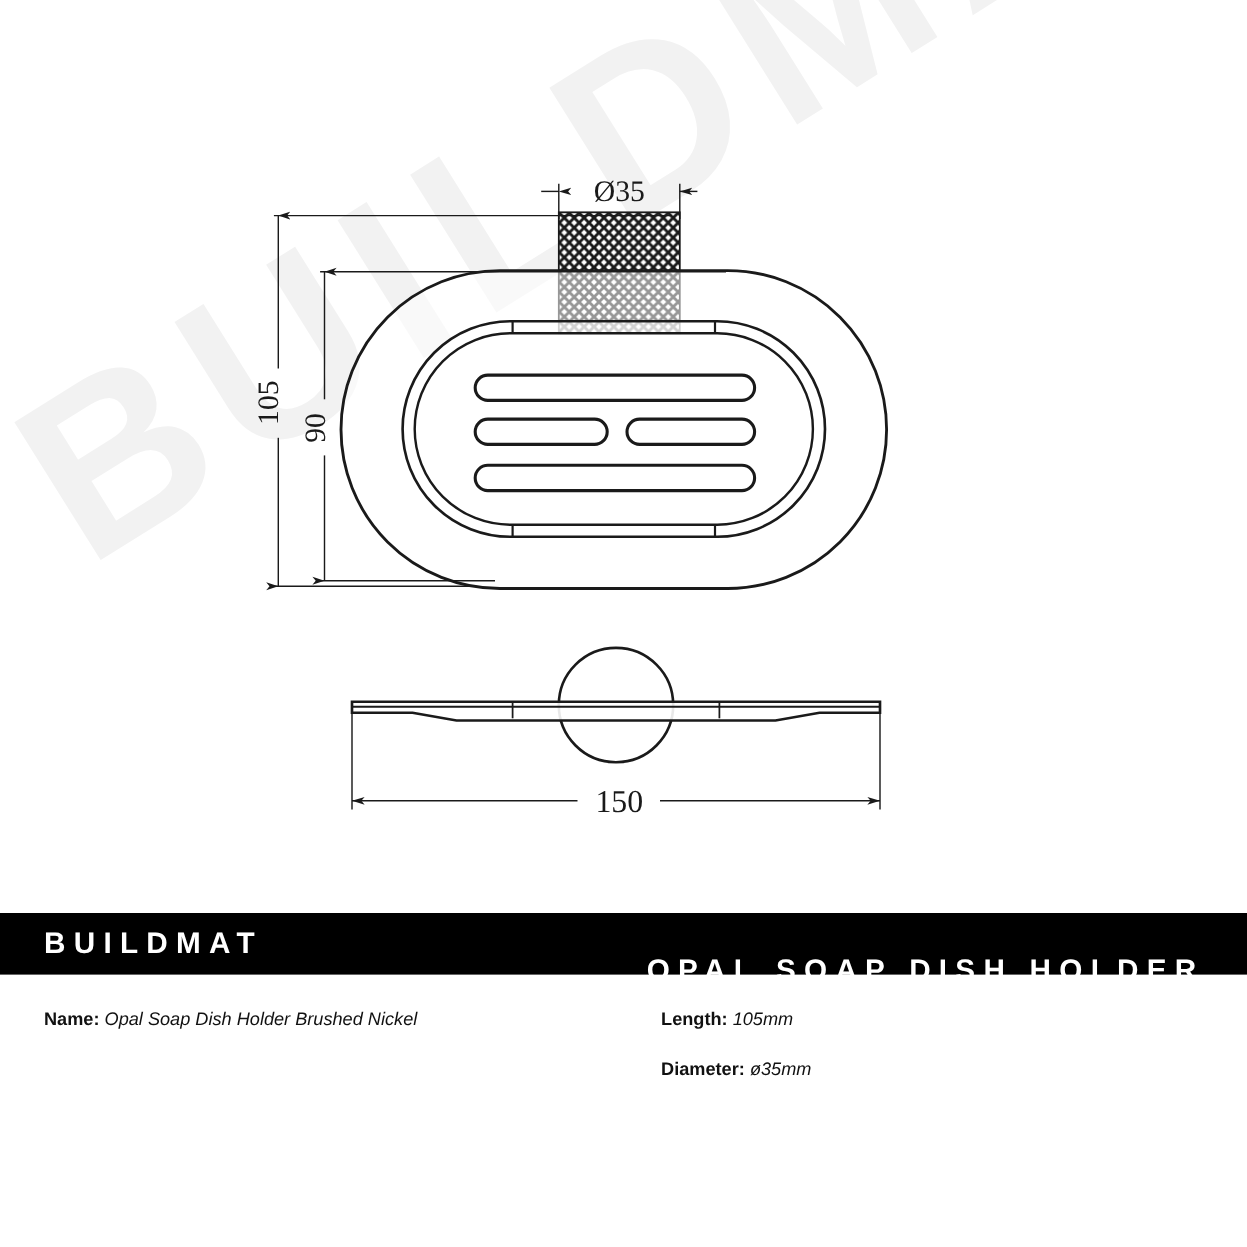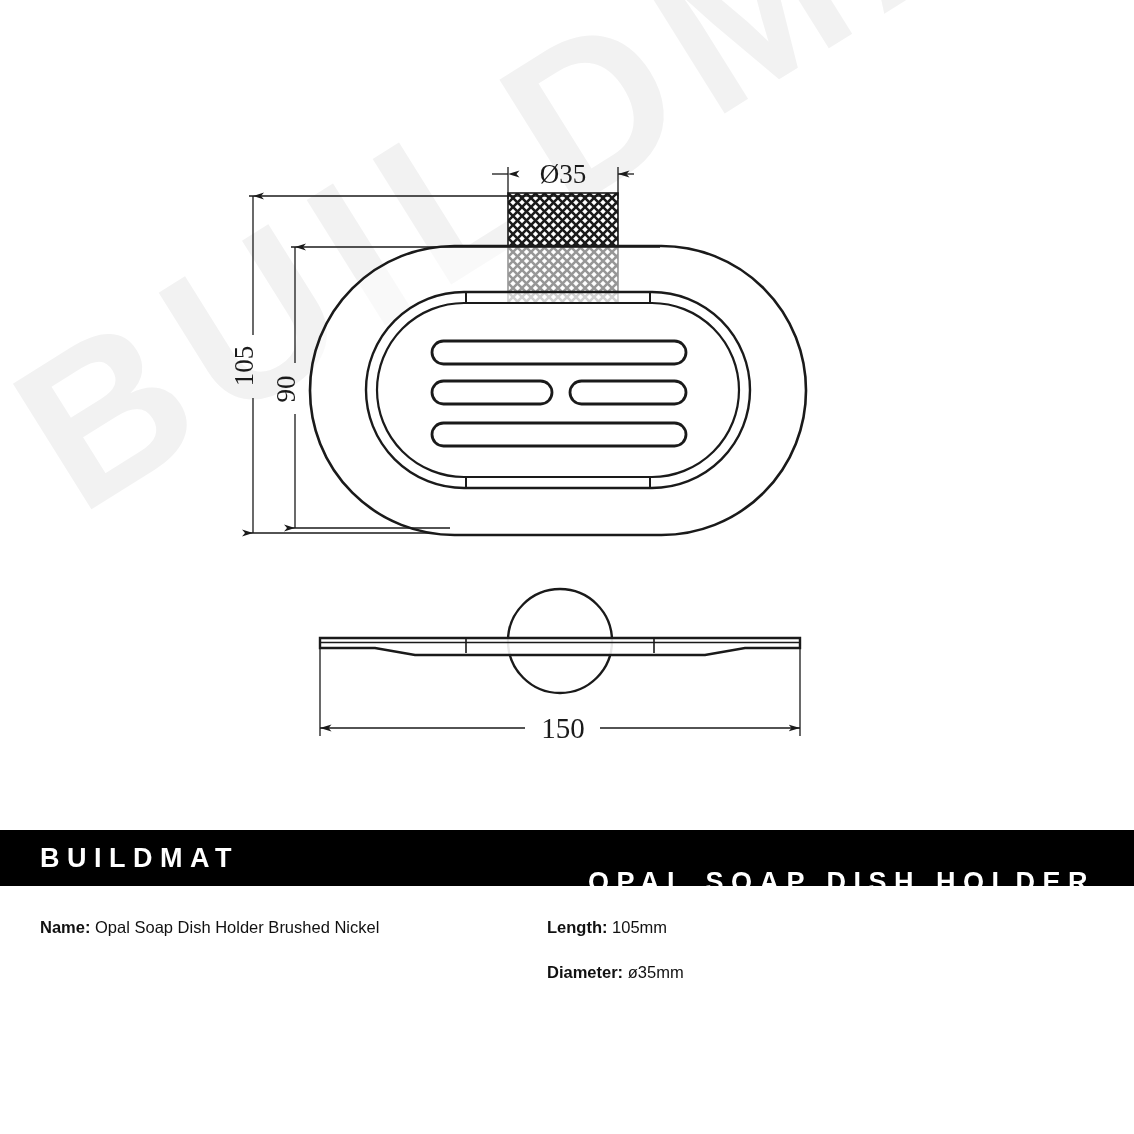--- a/index.html
+++ b/index.html
@@ -26,24 +26,24 @@
           color:#fff;font-size:27px;font-weight:700;letter-spacing:7.5px;
           line-height:1;}
   #banner .title{position:absolute;right:39px;top:50%;transform:translateY(-50%);
           color:#fff;font-size:27px;font-weight:700;letter-spacing:7.5px;
           line-height:1;white-space:nowrap;margin-top:24px;}
 
   
   #specs{position:absolute;left:0;top:905px;width:1134px;}
   .spec-col{position:absolute;top:0;}
   .spec-col.left{left:40px;}
-  .spec-col.right{left:547px;}
+  .spec-col.right{left:601px;}
   .spec-row{height:45px;line-height:45px;font-size:16.5px;white-space:nowrap;}
   .spec-label{font-weight:700;}
-  .spec-value{font-weight:400;}
+  .spec-value{font-weight:400;font-style:italic;}
 </style>
 </head>
 <body>
 
 <div id="watermark">
   <div class="wm-text">BUILDMAT</div>
 </div>
 
 <div id="drawing">
 <svg width="1134" height="830" viewBox="0 0 1134 830" xmlns="http://www.w3.org/2000/svg">

